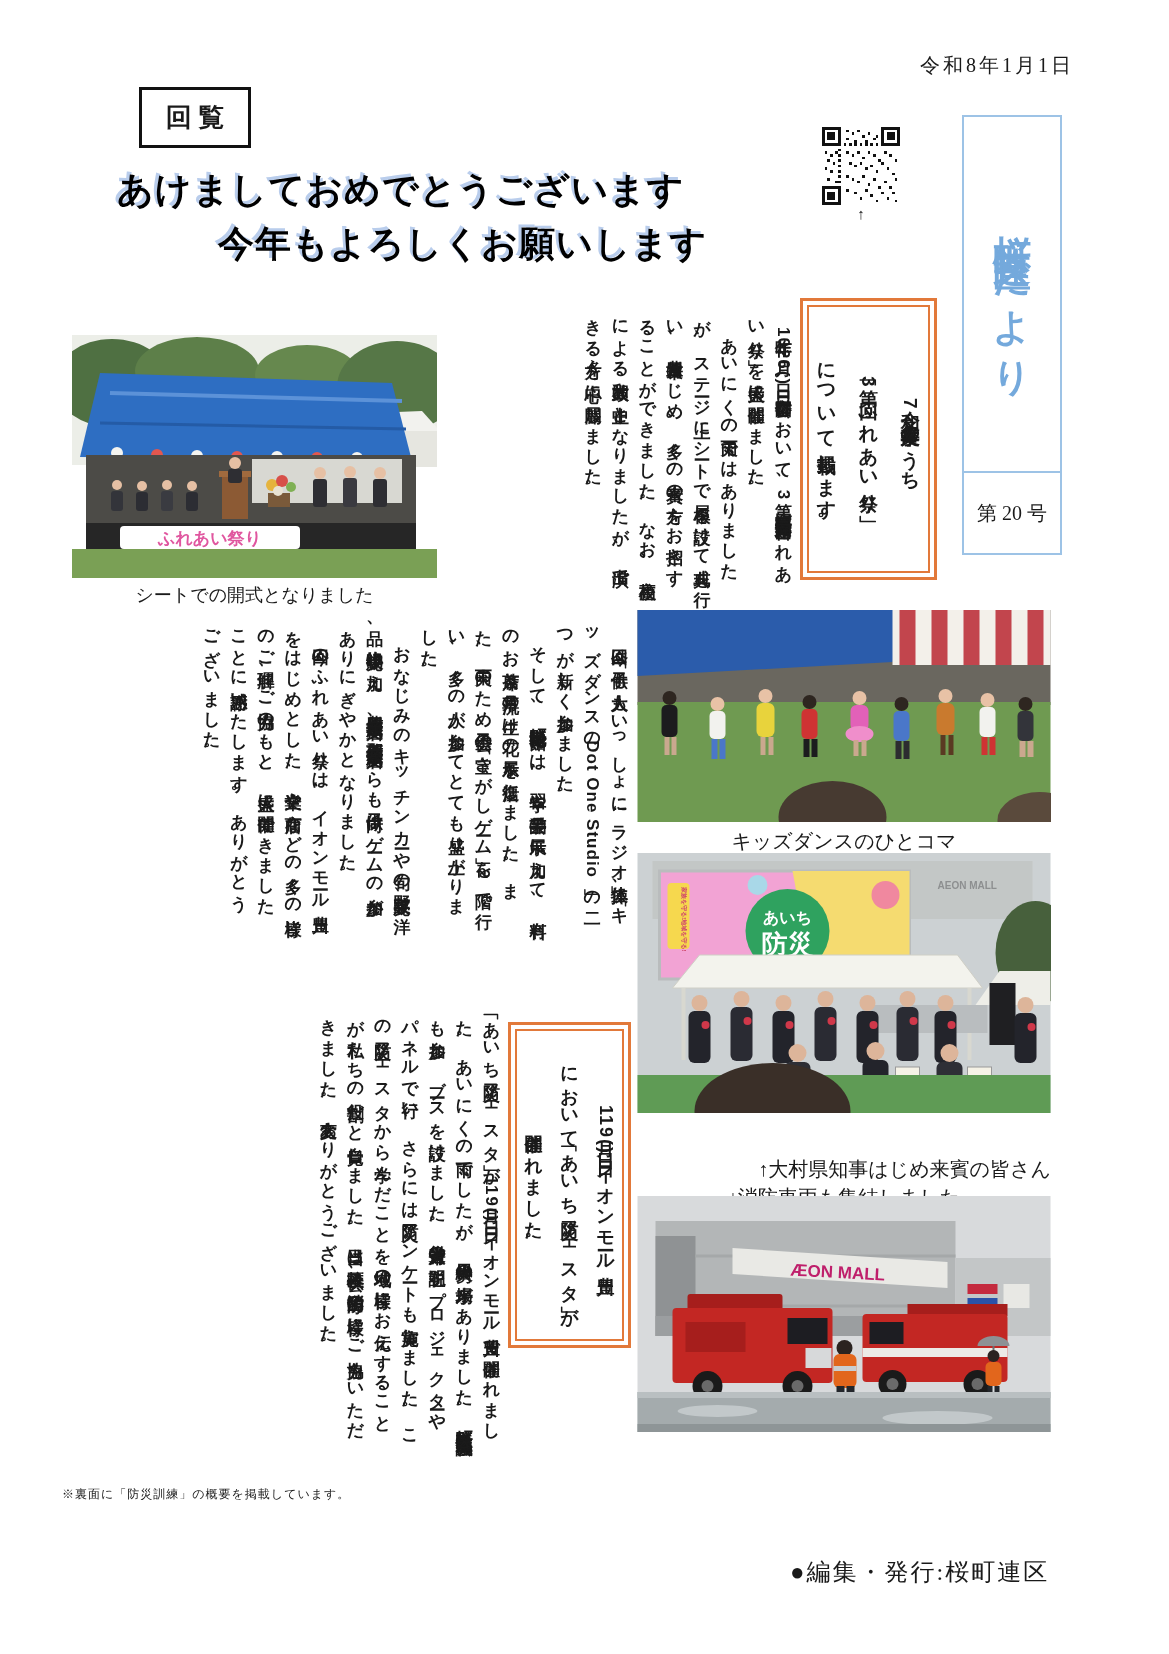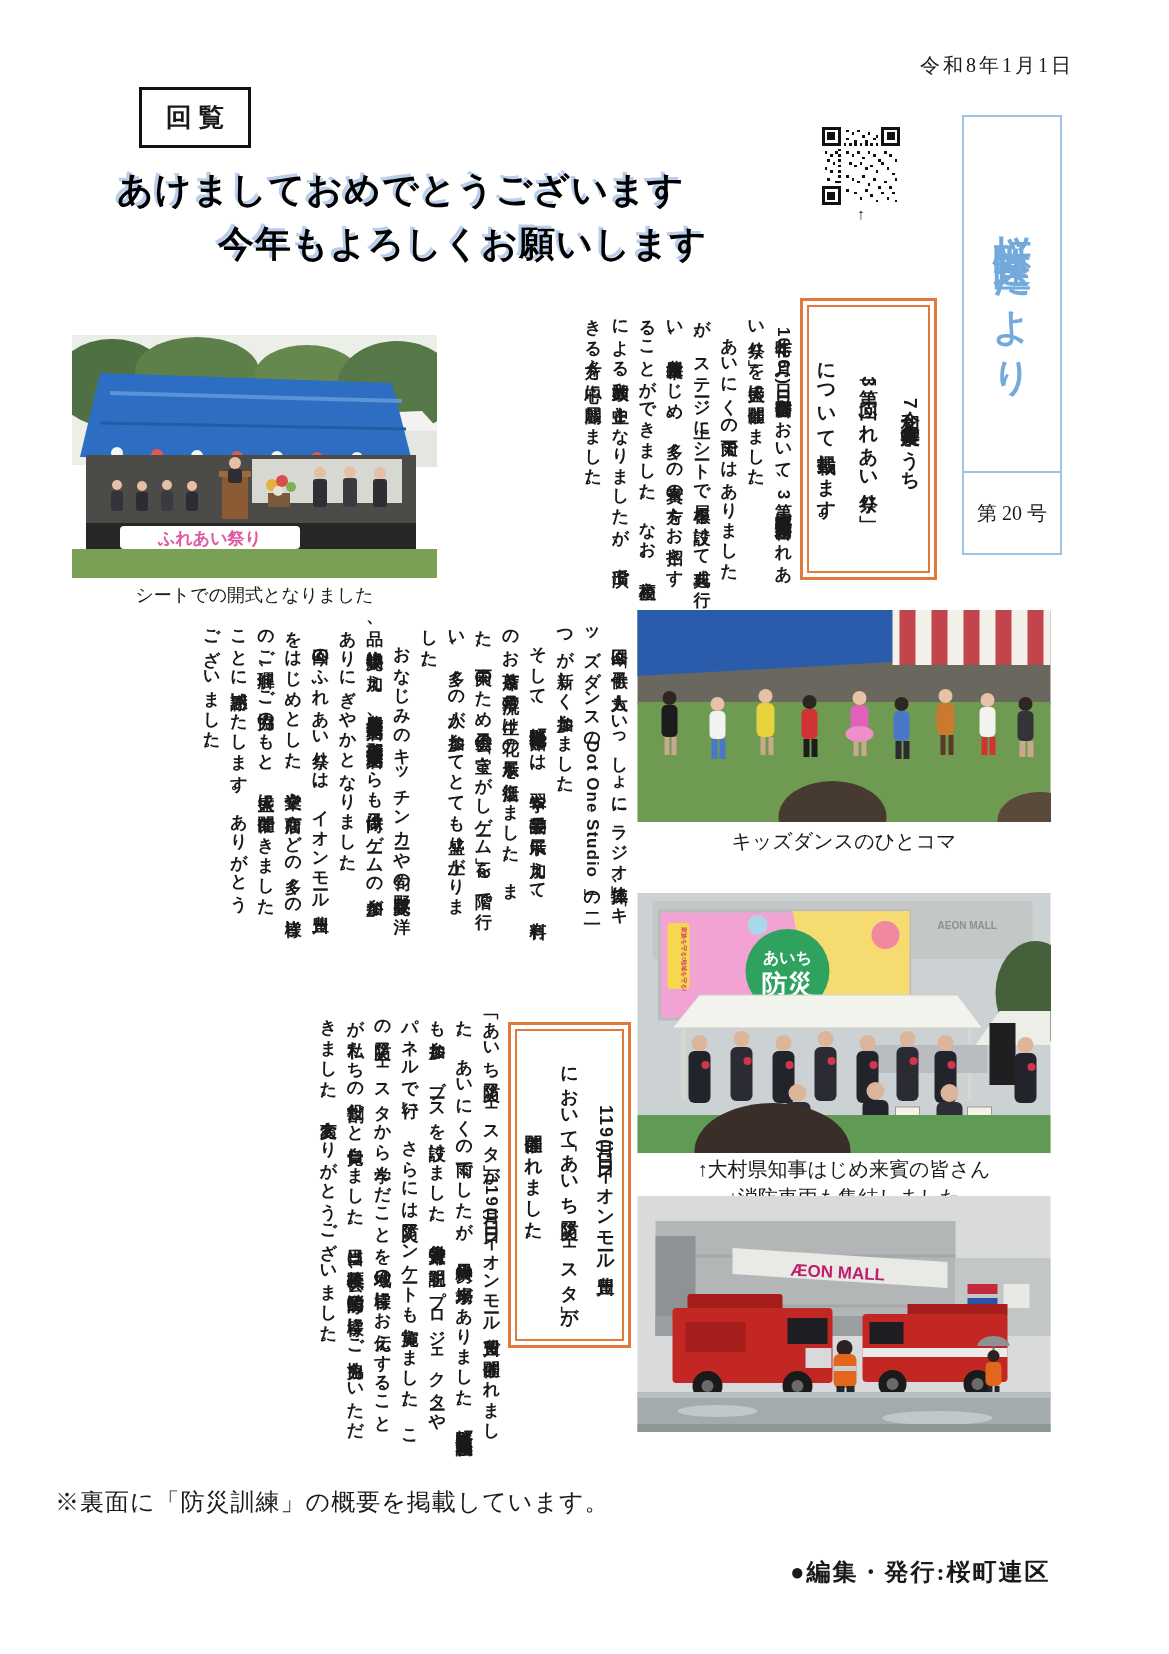--- a/index.html
+++ b/index.html
@@ -50,28 +50,28 @@
   .article2{left:113px;top:618px;width:520px;height:300px;}
   .article3{left:172px;top:1008px;width:333px;height:430px;}
   .article3 p{text-indent:0;}
 
   
   .photo svg{display:block;}
   .photo1{left:72px;top:335px;width:365px;height:243px;}
   .cap1{left:72px;top:583px;width:365px;text-align:center;font-size:18px;}
   .photo2{left:637px;top:610px;width:414px;height:212px;}
   .cap2{left:637px;top:828px;width:414px;text-align:center;font-size:20px;}
-  .photo3{left:637px;top:893px;width:414px;height:260px;}
-  .cap3a{left:637px;top:1156px;width:414px;text-align:center;font-size:20px;}
+  .photo3{left:637px;top:853px;width:414px;height:260px;}
+  .cap3a{left:637px;top:1156px;width:414px;text-align:right;font-size:20px;}
   .cap3b{left:637px;top:1184px;width:414px;text-align:center;font-size:20px;}
   .photo4{left:637px;top:1196px;width:414px;height:236px;}
 
   
-  .footer-note{left:55px;top:1486px;font-size:24px;font-family:Liberation Sans, sans-serif;letter-spacing:1px;}
-  .footer-pub{left:790px;top:1556px;font-size:24px;font-family:"Liberation Serif",serif;letter-spacing:2px;font-weight:bold;}
+  .footer-note{left:62px;top:1486px;font-size:12px;font-family:Liberation Sans, sans-serif;letter-spacing:1px;}
+  .footer-pub{left:790px;top:1556px;font-size:24px;font-family:"Liberation Serif",serif;letter-spacing:2px;}
 </style>
 </head>
 <body>
 
 <div class="page">
 
   <div class="abs issue-date serif">令和8年1月1日</div>
   <div class="abs kairan">
     <span>回 覧</span>
   </div>

